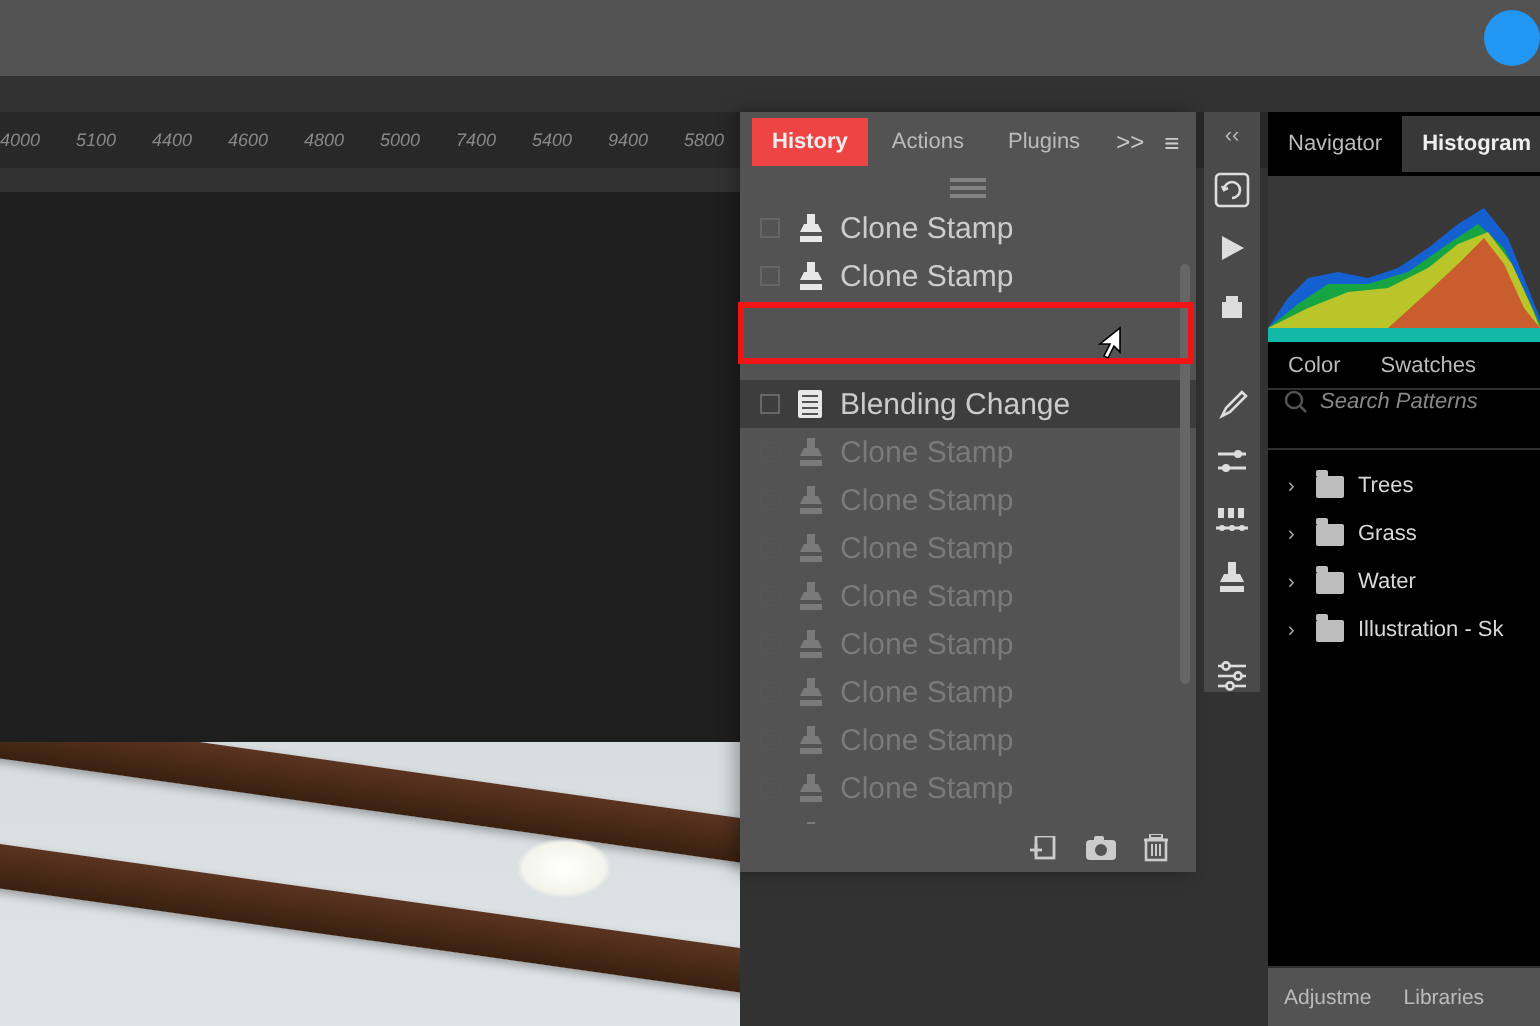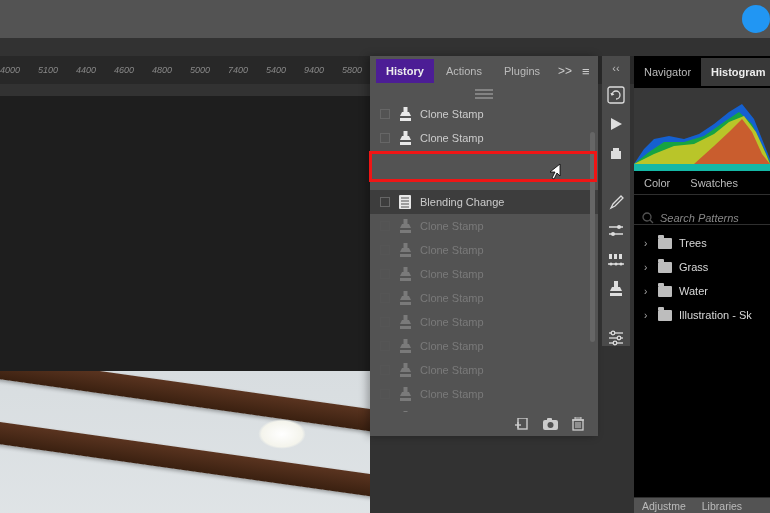--- a/index.html
+++ b/index.html
@@ -19,30 +19,30 @@
 .beam.b1 { width: 420px; left: -40px; top: 10px; transform: rotate(8deg); }
 .beam.b2 { width: 420px; left: -40px; top: 75px; transform: rotate(8deg); }
 .light { position:absolute; left:258px; top:48px; width:48px; height:30px; background: radial-gradient(ellipse at center,#fff,#f4f4ec 60%,transparent 70%); border-radius:50%; }
 .plant { position:absolute; left:130px; top:140px; width:100px; height:80px; }
 .plant::before{ content:""; position:absolute; left:35px; top:10px; width:2px; height:60px; background:#6a7a4a; transform:rotate(-10deg);}
 .plant::after{ content:""; position:absolute; left:50px; top:5px; width:2px; height:60px; background:#6a7a4a; transform:rotate(12deg);}
 
 .history-panel { position: absolute; left: 370px; top: 56px; width: 228px; height: 380px; background: #535353; box-shadow: -3px 0 8px rgba(0,0,0,.3); }
 .panel-tabs { height: 30px; display: flex; align-items: center; padding: 0 6px; gap: 2px; }
 .panel-tab { padding: 6px 10px; font-size: 11px; color: #bbb; cursor: pointer; }
-.panel-tab.active { background: #4c1d95; color: #eee; font-weight: bold; }
+.panel-tab.active { background: #ef4444; color: #eee; font-weight: bold; }
 .panel-tabs .spacer { flex:1; }
 .panel-tabs .more { color:#ccc; font-size:12px; padding:0 4px; }
 .panel-tabs .menu-icon { color:#ccc; font-size:13px; padding:0 4px; }
 
 .state-bar { height: 16px; display:flex; justify-content:center; align-items:center;}
 .state-bar .lines { width:18px; height:2px; background:#ccc; box-shadow: 0 -4px 0 #ccc, 0 4px 0 #ccc; opacity:.4; }
 
 .history-list { position:relative; height: 310px; overflow:hidden; }
-.history-item { height: 24px; display: flex; align-items: center; padding-left: 10px; gap: 8px; font-size: 11px; color: #ccc; }
+.history-item { height: 24px; display: flex; align-items: center; padding-left: 10px; gap: 8px; font-size: 15px; color: #ccc; }
 .history-item.dim { color: #7a7a7a; }
 .history-item .chk { width:10px; height:10px; border:1px solid #666; flex-shrink:0; }
 .history-item.dim .chk { border-color:#555; }
 .history-item .stamp { width:14px; flex-shrink:0; display:flex; align-items:center; justify-content:center; }
 .history-item .doc { width:14px; flex-shrink:0; display:flex; align-items:center; justify-content:center; }
 
 .highlight-box { position: absolute; left: 369px; top: 151px; width: 228px; height: 31px; border: 3px solid #f01515; pointer-events: none; }
 .cursor { position:absolute; left:546px; top:163px; color:#fff; font-size:15px; transform: scaleX(-1); }
 
 .history-item.selected { background: #3d3d3d; margin-top: 40px; }
@@ -60,30 +60,30 @@
 .rp-tabs { height:32px; display:flex; align-items:center; }
 .rp-tab { padding: 8px 10px; font-size:11px; color:#bbb; }
 .rp-tab.active { background:#383838; color:#eee; font-weight:bold; }
 
 .histogram { height:76px; background:#383838; position:relative; width:136px; }
 .histo-svg { position:absolute; left:0; bottom:0; width:136px; height:70px; }
 
 .color-row { height:30px; display:flex; align-items:center; border-top:7px solid #14b8a6;}
 .color-row .rp-tab { padding:7px 10px; }
 
-.search-row { height:30px; display:flex; align-items:flex-end; padding:0 8px; gap:6px; color:#888; font-size:11px; font-style:italic; border-top:1px solid #2f2f2f;}
+.search-row { height:30px; display:flex; align-items:flex-start; padding:0 8px; gap:6px; color:#888; font-size:11px; font-style:italic; border-top:1px solid #2f2f2f;}
 .search-row svg { opacity:.6; }
 
 .patterns-list { padding: 6px 0; border-top:1px solid #2f2f2f; }
 .pattern-item { height:24px; display:flex; align-items:center; padding-left:10px; gap:7px; font-size:11px; color:#d8d8d8; }
 .pattern-item .chev { width:7px; color:#aaa; font-size:10px; }
 .pattern-item .folder { width:14px; height:11px; background:#bdbdbd; border-radius:1px; position:relative; }
 .pattern-item .folder::before { content:""; position:absolute; top:-3px; left:0; width:6px; height:3px; background:#bdbdbd; border-radius:1px 1px 0 0; }
 
-.bottom-tabs { position:absolute; bottom:0; left:0; right:0; height:16px; display:flex; align-items:center; background:#535353; border-top:1px solid #2f2f2f;}
+.bottom-tabs { position:absolute; bottom:0; left:0; right:0; height:30px; display:flex; align-items:center; background:#535353; border-top:1px solid #2f2f2f;}
 .bottom-tabs .rp-tab { padding:7px 8px; font-size:10.5px; }
 
 svg { display:block; }
 </style>
 </head>
 <body>
 
 <div class="topbar">
   <div class="blue-dot"></div>
 </div>

